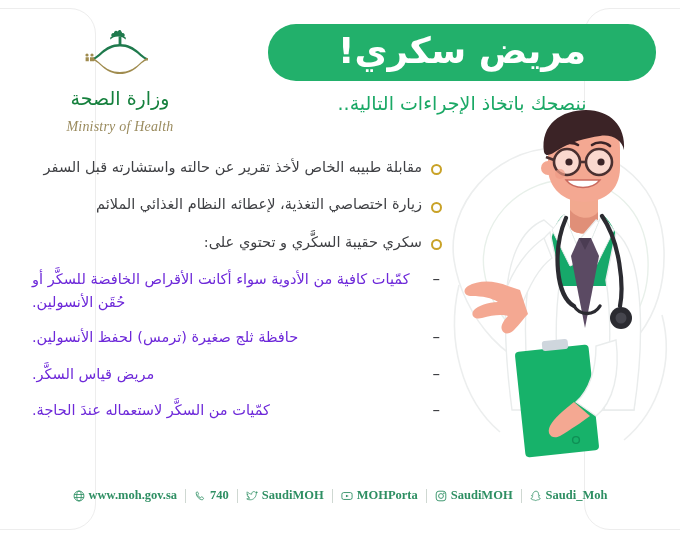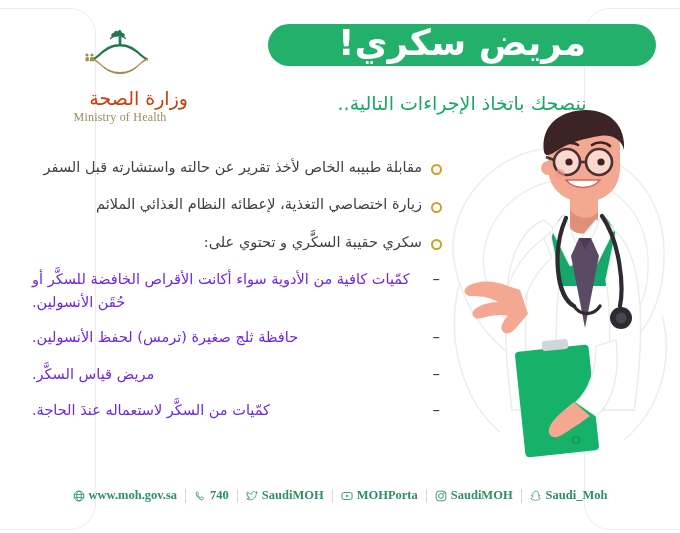--- a/index.html
+++ b/index.html
@@ -32,43 +32,43 @@
     position: absolute;
     left: 52px;
     top: 24px;
     width: 136px;
     text-align: center;
   }
   .logo-mark { width: 136px; height: 62px; display: block; }
   .logo-ar {
     margin-top: 2px;
     font-size: 19px;
-    color: #c2410c;
+    color: #15803d;
     font-family: "DejaVu Sans", sans-serif;
     letter-spacing: 0px;
     direction: rtl;
     line-height: 1.1;
-    text-align: right;
   }
   .logo-en {
-    margin-top: 1px;
-    font-size: 12px;
+    margin-top: 10px;
+    font-size: 14px;
     color: #9a8b5e;
     font-family: "Liberation Serif", serif;
     direction: ltr;
     letter-spacing: 0.2px;
+    font-style: italic;
   }
 
   
   .title-banner {
     position: absolute;
     left: 268px;
     top: 24px;
     width: 388px;
-    height: 42px;
+    height: 57px;
     background: #22b06b;
     border-radius: 28px;
     display: flex;
     align-items: center;
     justify-content: center;
   }
   .title-text {
     color: #ffffff;
     font-size: 36px;
     font-weight: bold;

